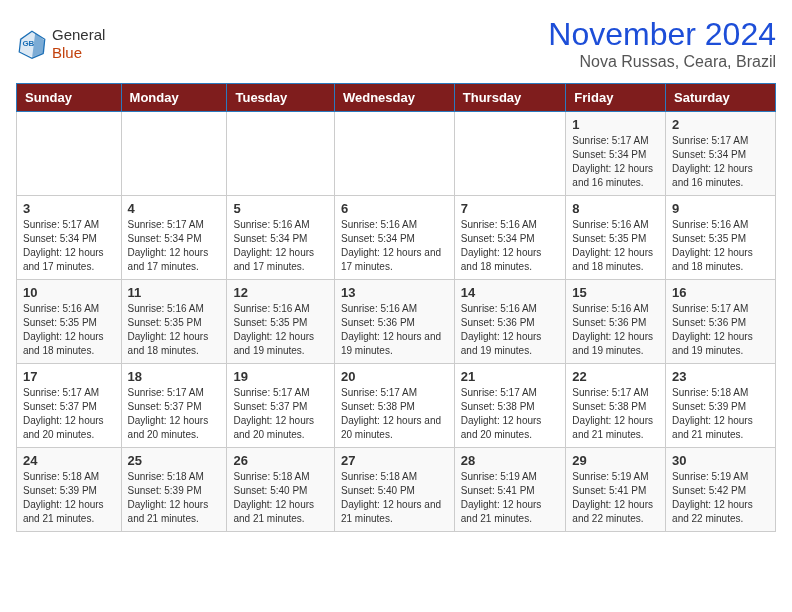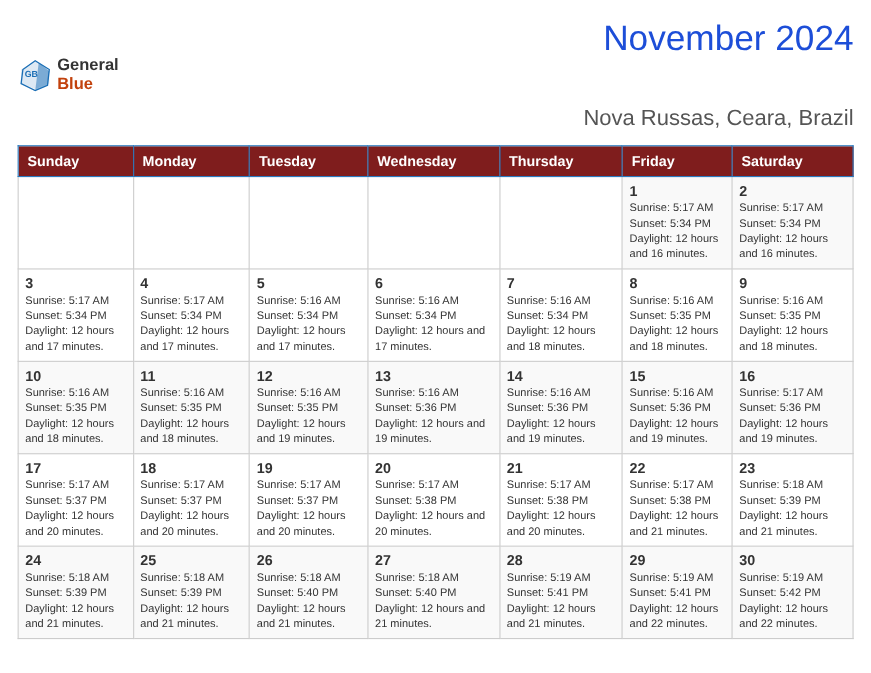--- a/index.html
+++ b/index.html
@@ -27,23 +27,22 @@
     }
     .title-block {
       text-align: right;
     }
     .month-title {
       font-size: 32px;
       font-weight: normal;
       color: #1d4ed8;
     }
     .location {
-      font-size: 20px;
+      font-size: 16px;
       color: #555;
-      margin-top: 44px;
     }
     table {
       width: 100%;
       border-collapse: collapse;
     }
     thead tr th {
       background-color: #7f1d1d;
       color: #fff;
       text-align: left;
       padding: 6px 8px;
@@ -84,21 +83,21 @@
 
 <div class="header">
   <div class="logo">
     <svg class="logo-icon" viewBox="0 0 40 40">
       <polygon points="20,4 36,14 36,30 20,36 4,30 4,14" fill="#1a6eb5" opacity="0.15"></polygon>
       <polygon points="24,6 36,16 34,32 20,38" fill="#1a6eb5" opacity="0.5"></polygon>
       <polygon points="20,4 36,14 34,32 20,38 4,30 6,14" fill="none" stroke="#1a6eb5" stroke-width="1.5"></polygon>
       <text x="8" y="22" font-size="10" fill="#1a6eb5" font-weight="bold">GB</text>
     </svg>
     <div>
-      <div style="font-size:15px; font-weight:bold; line-height:1.15;">
+      <div style="font-size:15px; font-weight:normal; line-height:1.15;">
         <span style="color:#333;">General</span><br>
         <span style="color:#c2410c;">Blue</span>
       </div>
     </div>
   </div>
   <div class="title-block">
     <div class="month-title">November 2024</div>
     <div class="location">Nova Russas, Ceara, Brazil</div>
   </div>
 </div>

